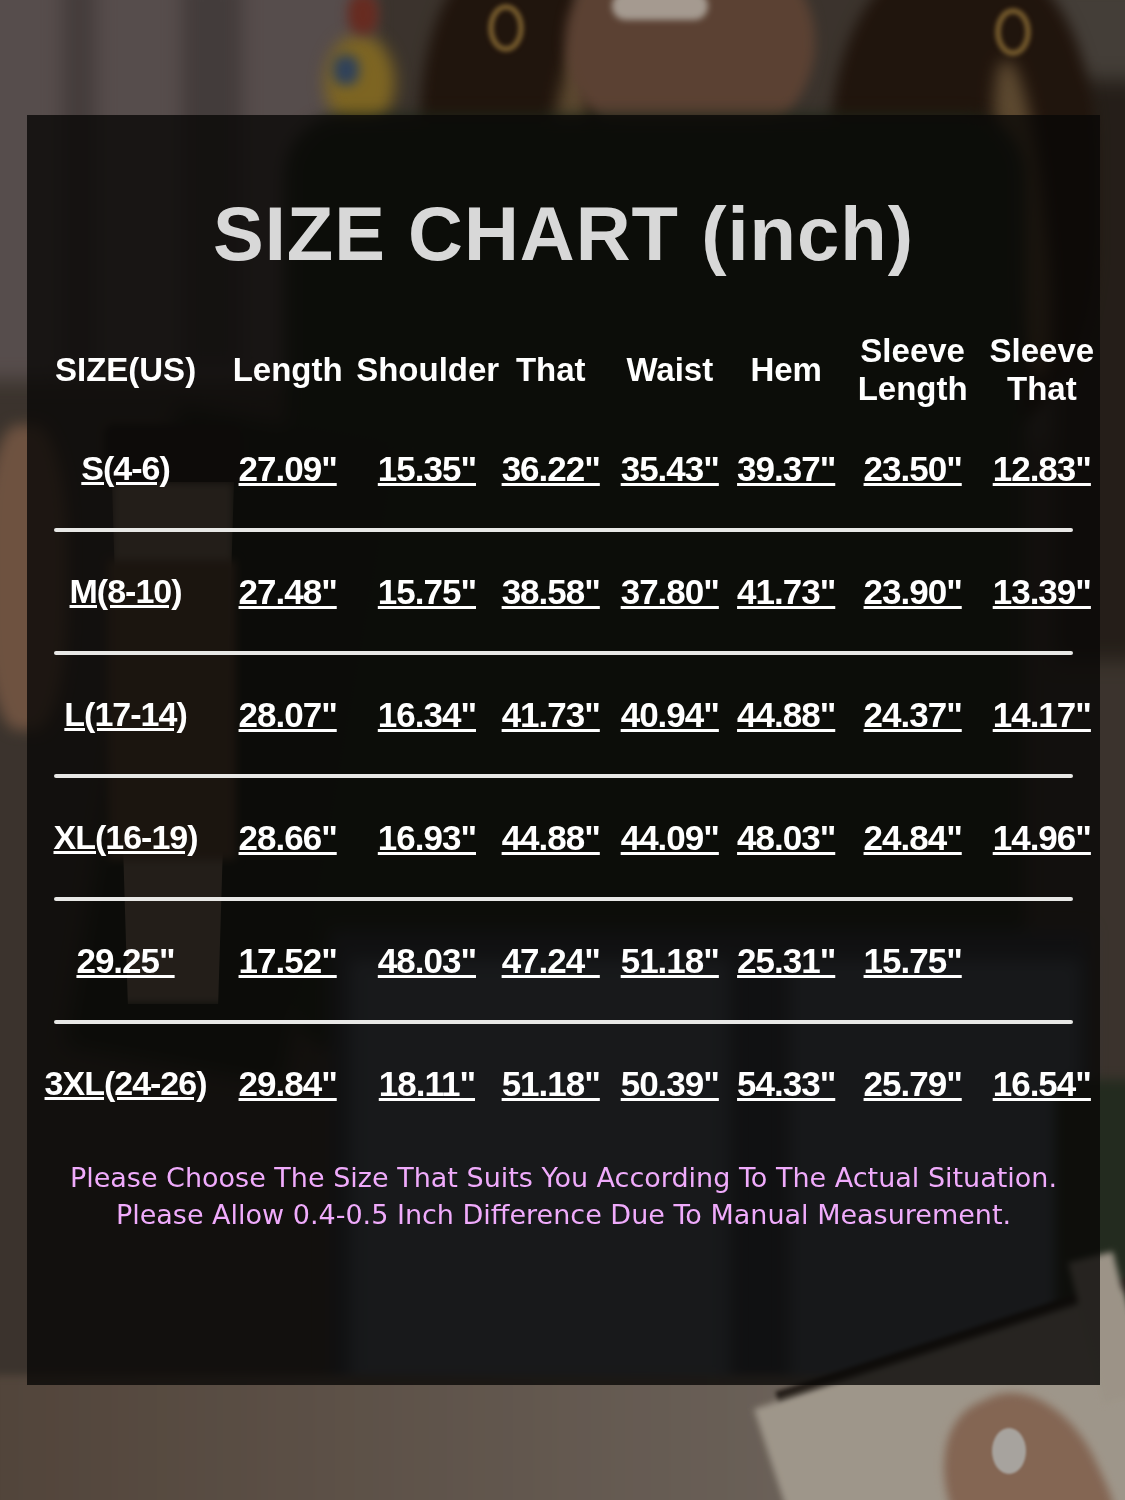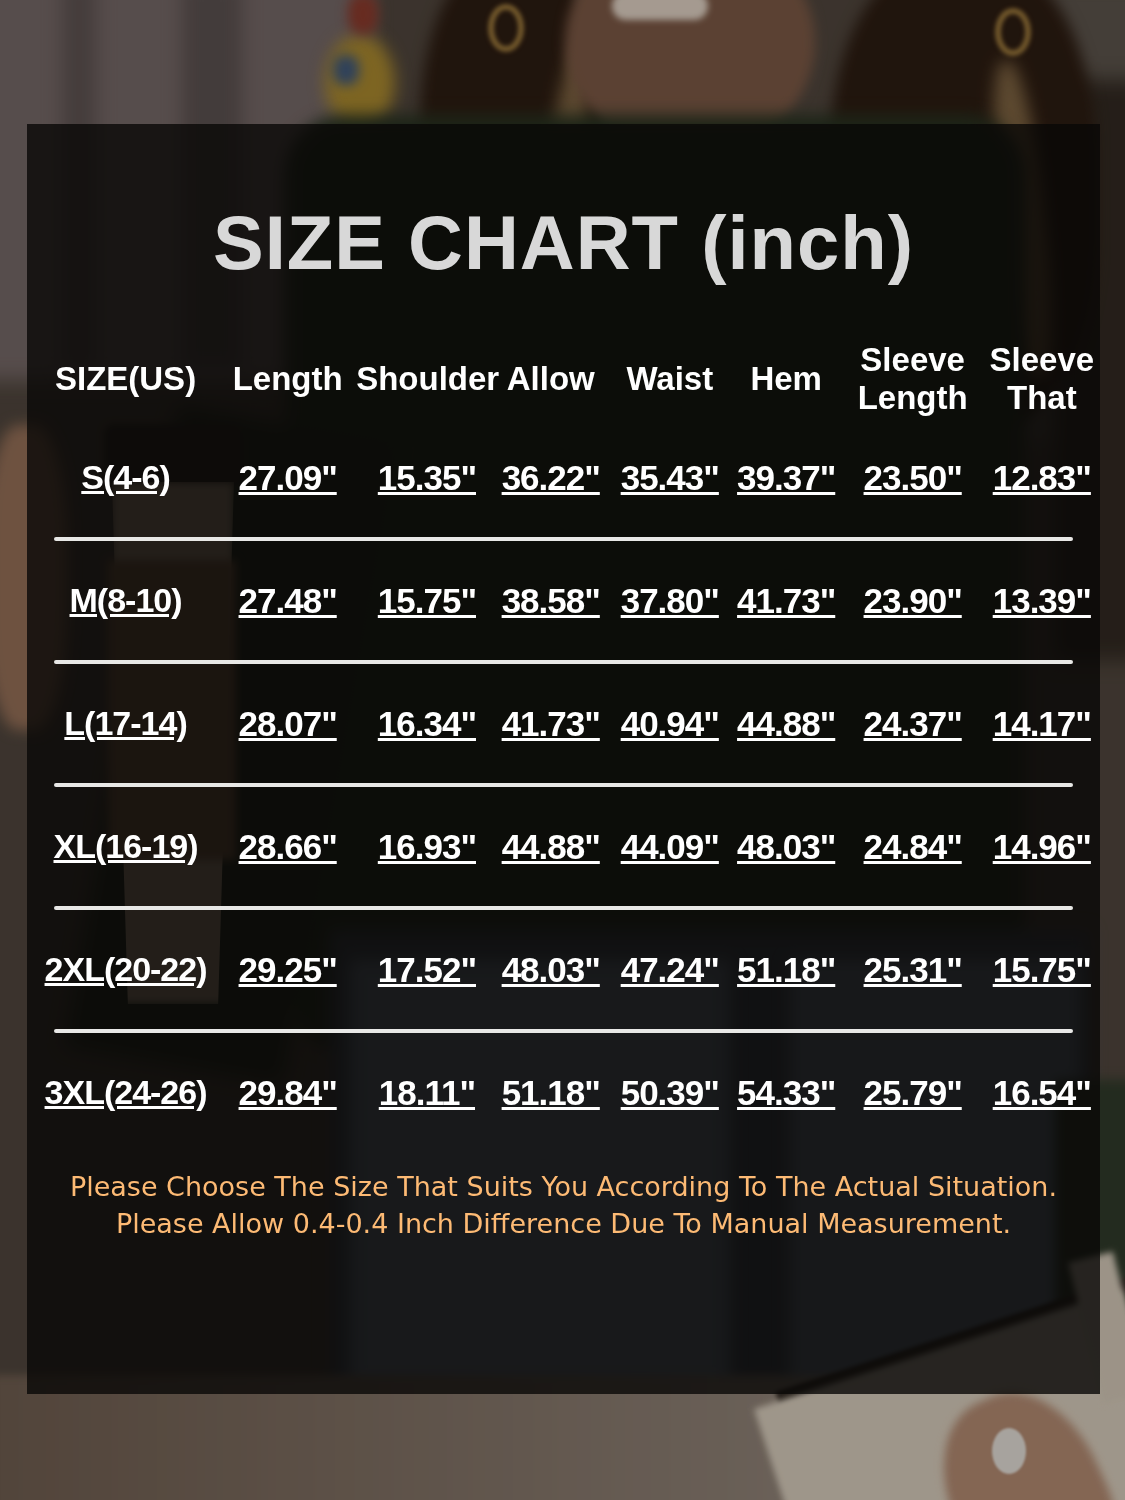--- a/index.html
+++ b/index.html
@@ -41,21 +41,21 @@
   .right-sleeve { left: 1055px; top: 1080px; width: 85px; height: 335px; background: #2c3a2a; filter: blur(6px); }
   .clutch-edge { left: 768px; top: 1332px; width: 385px; height: 14px; background: #2c2620; transform: rotate(-18deg); filter: blur(2px); }
   .clutch      { left: 780px; top: 1344px; width: 385px; height: 230px; background: #dcd3c3; transform: rotate(-18deg); filter: blur(3px); }
   .clutch-strap { left: 1085px; top: 1255px; width: 46px; height: 145px; background: #d8cfbf; transform: rotate(-14deg); filter: blur(3px); }
   .right-hand { left: 955px; top: 1390px; width: 152px; height: 225px; background: #b68e75; border-radius: 45%; transform: rotate(-25deg); filter: blur(4px); }
   .fingernail { left: 992px; top: 1428px; width: 34px; height: 46px; background: #e9e6e0; border-radius: 50%; filter: blur(1px); }
   .veil { position: absolute; inset: 0; background: rgba(15, 10, 6, 0.30); }
 
   
   .panel {
-    position: absolute; left: 27px; top: 124px; width: 1073px; height: 1270px;
+    position: absolute; left: 27px; top: 115px; width: 1073px; height: 1270px;
     background: rgba(9, 8, 6, 0.80);
     color: #ffffff;
   }
   .chart-title {
     margin-top: 78px; text-align: center;
     font-size: 76px; font-weight: bold; line-height: 82px;
     letter-spacing: 1px; color: #d8d8d8;
   }
   .thead, .trow {
     display: grid;
@@ -64,21 +64,21 @@
   }
   .thead { margin-top: 56px; height: 78px; }
   .th { text-align: center; font-size: 33px; font-weight: bold; line-height: 38px; color: #ffffff; }
   .trow { height: 119px; text-decoration: underline; }
   .cell { text-align: center; font-size: 35px; font-weight: bold; letter-spacing: -1px; color: #ffffff; white-space: nowrap; }
   .cell.size-label { font-size: 34px; }
   .sep { height: 4px; margin: 0 27px 0 27px; background: #e8e8e6; border-radius: 2px; }
   .footnote {
     margin-top: 16px; text-align: center;
     font-family: "DejaVu Sans", sans-serif;
-    font-size: 27px; line-height: 37px; color: #fdba74;
+    font-size: 27px; line-height: 37px; color: #f0abfc;
   }
 </style>
 </head>
 <body>
 
 <div id="screen">
 
   <div class="photo">
     <div class="building"></div>
     <div class="building-strip-a"></div>
@@ -116,21 +116,21 @@
     <div class="veil"></div>
   </div>
 
   <div class="panel">
     <div class="chart-title">SIZE CHART (inch)</div>
 
     <div class="thead">
       <div class="th">SIZE(US)</div>
       <div class="th">Length</div>
       <div class="th">Shoulder</div>
-      <div class="th">Allow</div>
+      <div class="th">That</div>
       <div class="th">Waist</div>
       <div class="th">Hem</div>
       <div class="th">Sleeve Length</div>
       <div class="th">Sleeve That</div>
     </div>
 
     <div id="table-body">
         <div class="trow">
           <span class="cell size-label">S(4-6)</span>
           <span class="cell">27.09"</span>
@@ -169,21 +169,20 @@
           <span class="cell">28.66"</span>
           <span class="cell">16.93"</span>
           <span class="cell">44.88"</span>
           <span class="cell">44.09"</span>
           <span class="cell">48.03"</span>
           <span class="cell">24.84"</span>
           <span class="cell">14.96"</span>
         </div>
         <div class="sep"></div>
         <div class="trow">
-          <span class="cell size-label">2XL(20-22)</span>
           <span class="cell">29.25"</span>
           <span class="cell">17.52"</span>
           <span class="cell">48.03"</span>
           <span class="cell">47.24"</span>
           <span class="cell">51.18"</span>
           <span class="cell">25.31"</span>
           <span class="cell">15.75"</span>
         </div>
         <div class="sep"></div>
         <div class="trow">
@@ -193,17 +192,17 @@
           <span class="cell">51.18"</span>
           <span class="cell">50.39"</span>
           <span class="cell">54.33"</span>
           <span class="cell">25.79"</span>
           <span class="cell">16.54"</span>
         </div>
       </div>
 
     <div class="footnote">
       <p>Please Choose The Size That Suits You According To The Actual Situation.</p>
-      <p>Please Allow 0.4-0.4 Inch Difference Due To Manual Measurement.</p>
+      <p>Please Allow 0.4-0.5 Inch Difference Due To Manual Measurement.</p>
     </div>
   </div>
 
 </div>
 
 </body></html>

